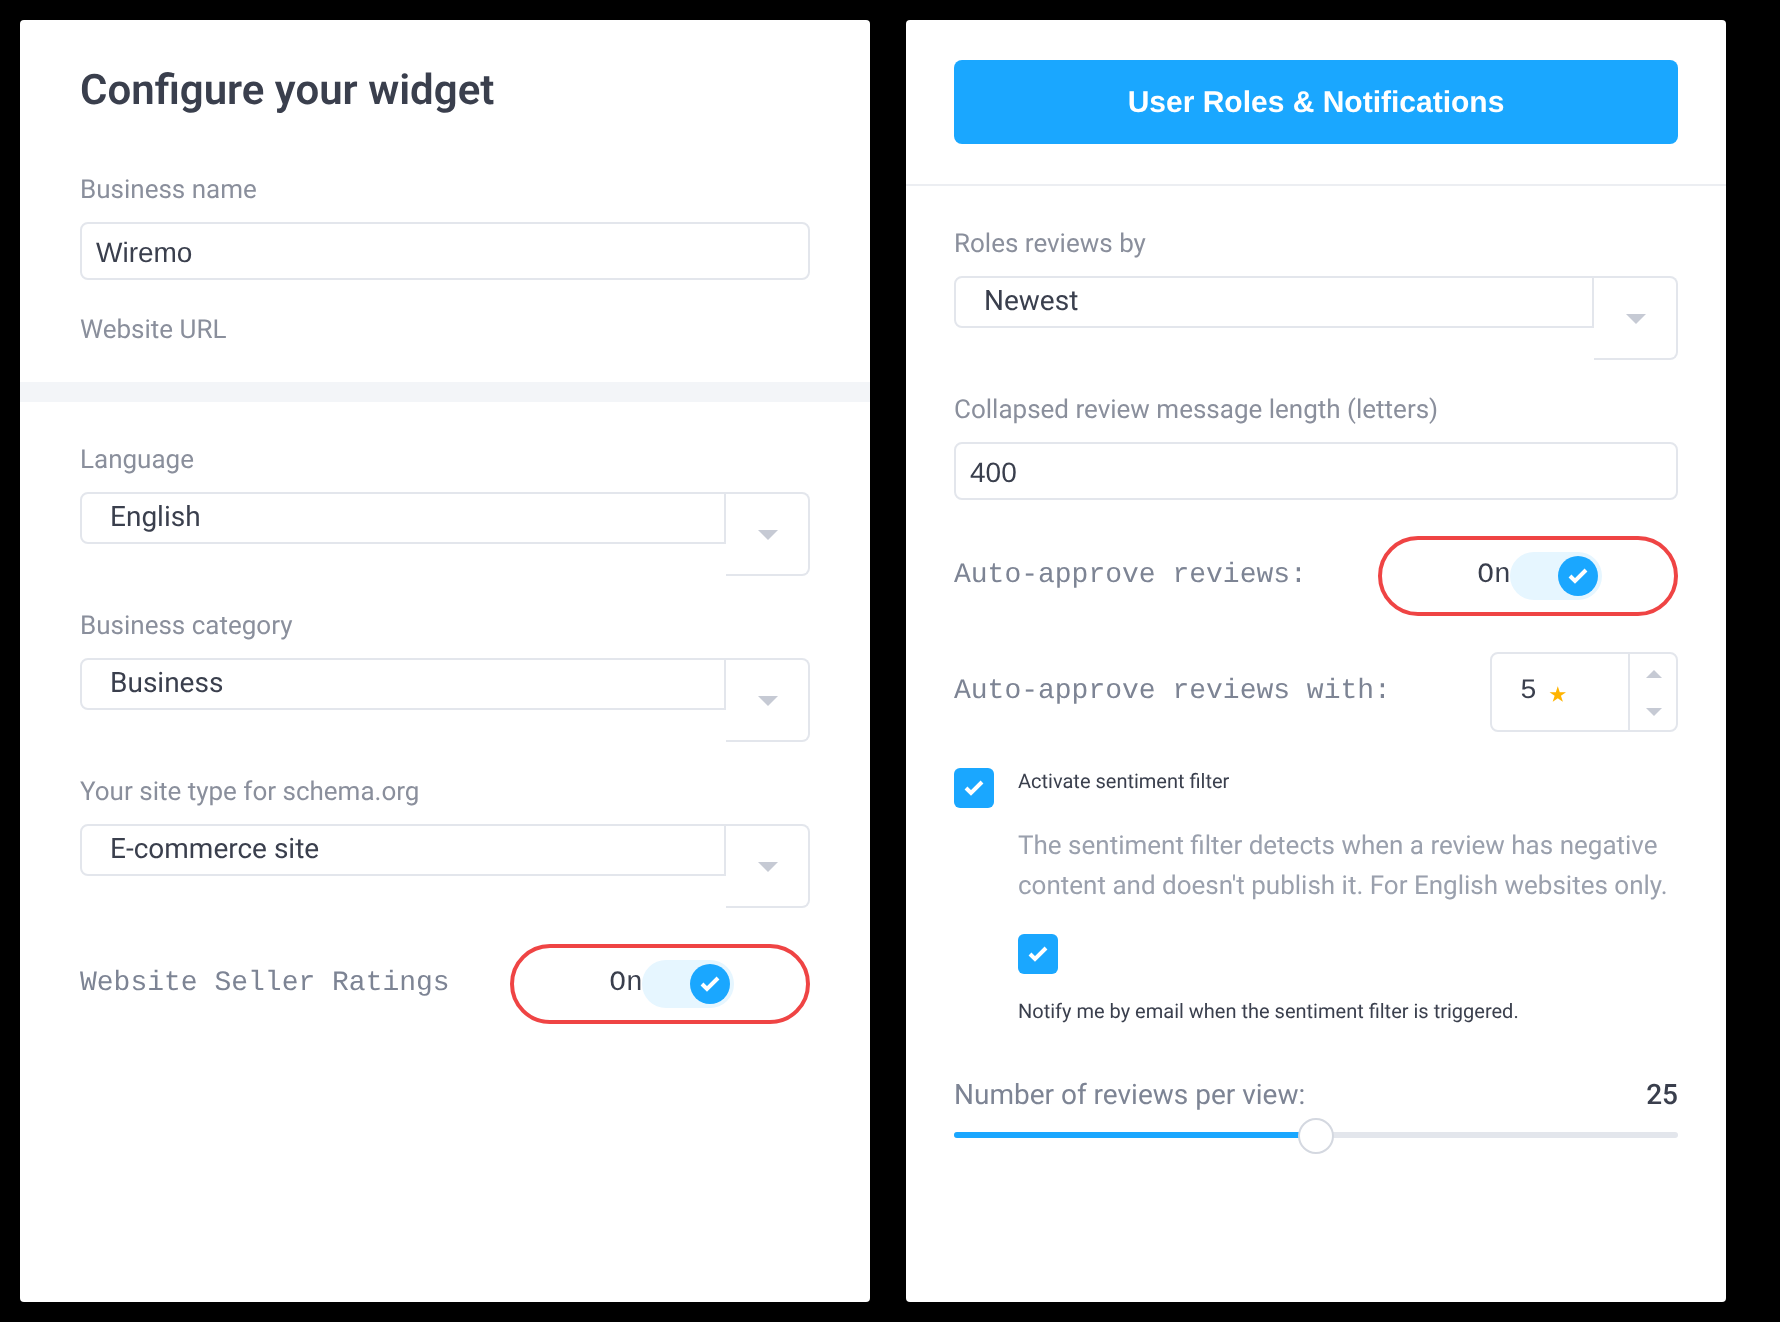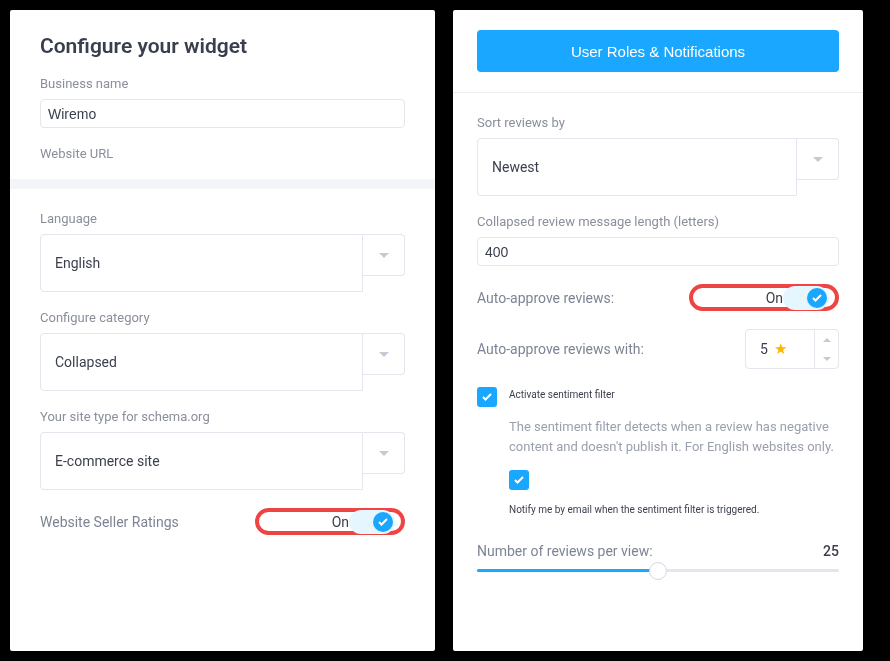--- a/index.html
+++ b/index.html
@@ -21,21 +21,21 @@
     padding: 24px 30px 24px 30px;
   }
   .panel-right {
     width: 410px;
     padding: 20px 24px 24px 24px;
   }
   h1.title {
     font-size: 21px;
     font-weight: 600;
     color: #3a3f4d;
-    margin-bottom: 18px;
+    margin-bottom: 30px;
   }
   .field { margin-bottom: 18px; }
   .label {
     font-size: 13px;
     color: #8a8f9c;
     margin-bottom: 8px;
     display: block;
   }
   .input {
     width: 100%;
@@ -52,21 +52,21 @@
     height: 10px;
     background: #f3f5f8;
     margin: 10px -30px 22px -30px;
   }
   .select {
     display: flex;
     width: 100%;
   }
   .select-value {
     flex: 1;
-    height: 58px;
+    height: 26px;
     border: 1px solid #e3e6ec;
     border-radius: 4px 0 0 4px;
     padding: 0 14px;
     font-size: 14px;
     color: #3a3f4d;
     display: flex;
     align-items: center;
     background: #fff;
   }
   .select-caret {
@@ -85,34 +85,35 @@
     width: 0; height: 0;
     border-left: 5px solid transparent;
     border-right: 5px solid transparent;
     border-top: 5px solid #c6cad4;
   }
   .row {
     display: flex;
     align-items: center;
     justify-content: space-between;
     margin-bottom: 18px;
+    font-family: Liberation Mono, monospace;
   }
   .row-label {
     font-size: 14px;
     color: #7d8494;
   }
   .toggle {
     display: flex;
     align-items: center;
     width: 150px;
-    height: 27px;
-    border: 4px solid #ef4444;
+    height: 40px;
+    border: 2px solid #ef4444;
     border-radius: 20px;
     padding: 0 6px 0 18px;
-    justify-content: flex-end;
+    justify-content: center;
     background: #fff;
   }
   .toggle-label {
     font-size: 14px;
     color: #3a3f4d;
   }
   .toggle-track {
     width: 46px;
     height: 24px;
     background: #e6f6ff;
@@ -135,21 +136,21 @@
     width: 10px; height: 8px;
   }
   .btn-primary {
     width: 100%;
     height: 42px;
     background: #1aa7ff;
     color: #fff;
     border: none;
     border-radius: 4px;
     font-size: 15px;
-    font-weight: 400;
+    font-weight: 700;
     cursor: pointer;
     margin-bottom: 20px;
   }
   .hr {
     height: 1px;
     background: #eceef2;
     margin: 0 -24px 22px -24px;
   }
   .star-input {
     display: flex;
@@ -282,23 +283,23 @@
     <label class="label">Language</label>
     <div class="select">
       <div class="select-value">English</div>
       <div class="select-caret">
           <div class="caret-icon"></div>
         </div>
     </div>
   </div>
 
   <div class="field">
-    <label class="label">Configure category</label>
+    <label class="label">Business category</label>
     <div class="select">
-      <div class="select-value">Collapsed</div>
+      <div class="select-value">Business</div>
       <div class="select-caret">
           <div class="caret-icon"></div>
         </div>
     </div>
   </div>
 
   <div class="field">
     <label class="label">Your site type for schema.org</label>
     <div class="select">
       <div class="select-value">E-commerce site</div>
@@ -322,21 +323,21 @@
     </div>
   </div>
 </div>
 
 <div class="panel panel-right">
   <button class="btn-primary">User Roles &amp; Notifications</button>
 
   <div class="hr"></div>
 
   <div class="field">
-    <label class="label">Sort reviews by</label>
+    <label class="label">Roles reviews by</label>
     <div class="select">
       <div class="select-value">Newest</div>
       <div class="select-caret">
           <div class="caret-icon"></div>
         </div>
     </div>
   </div>
 
   <div class="field">
     <label class="label">Collapsed review message length (letters)</label>

